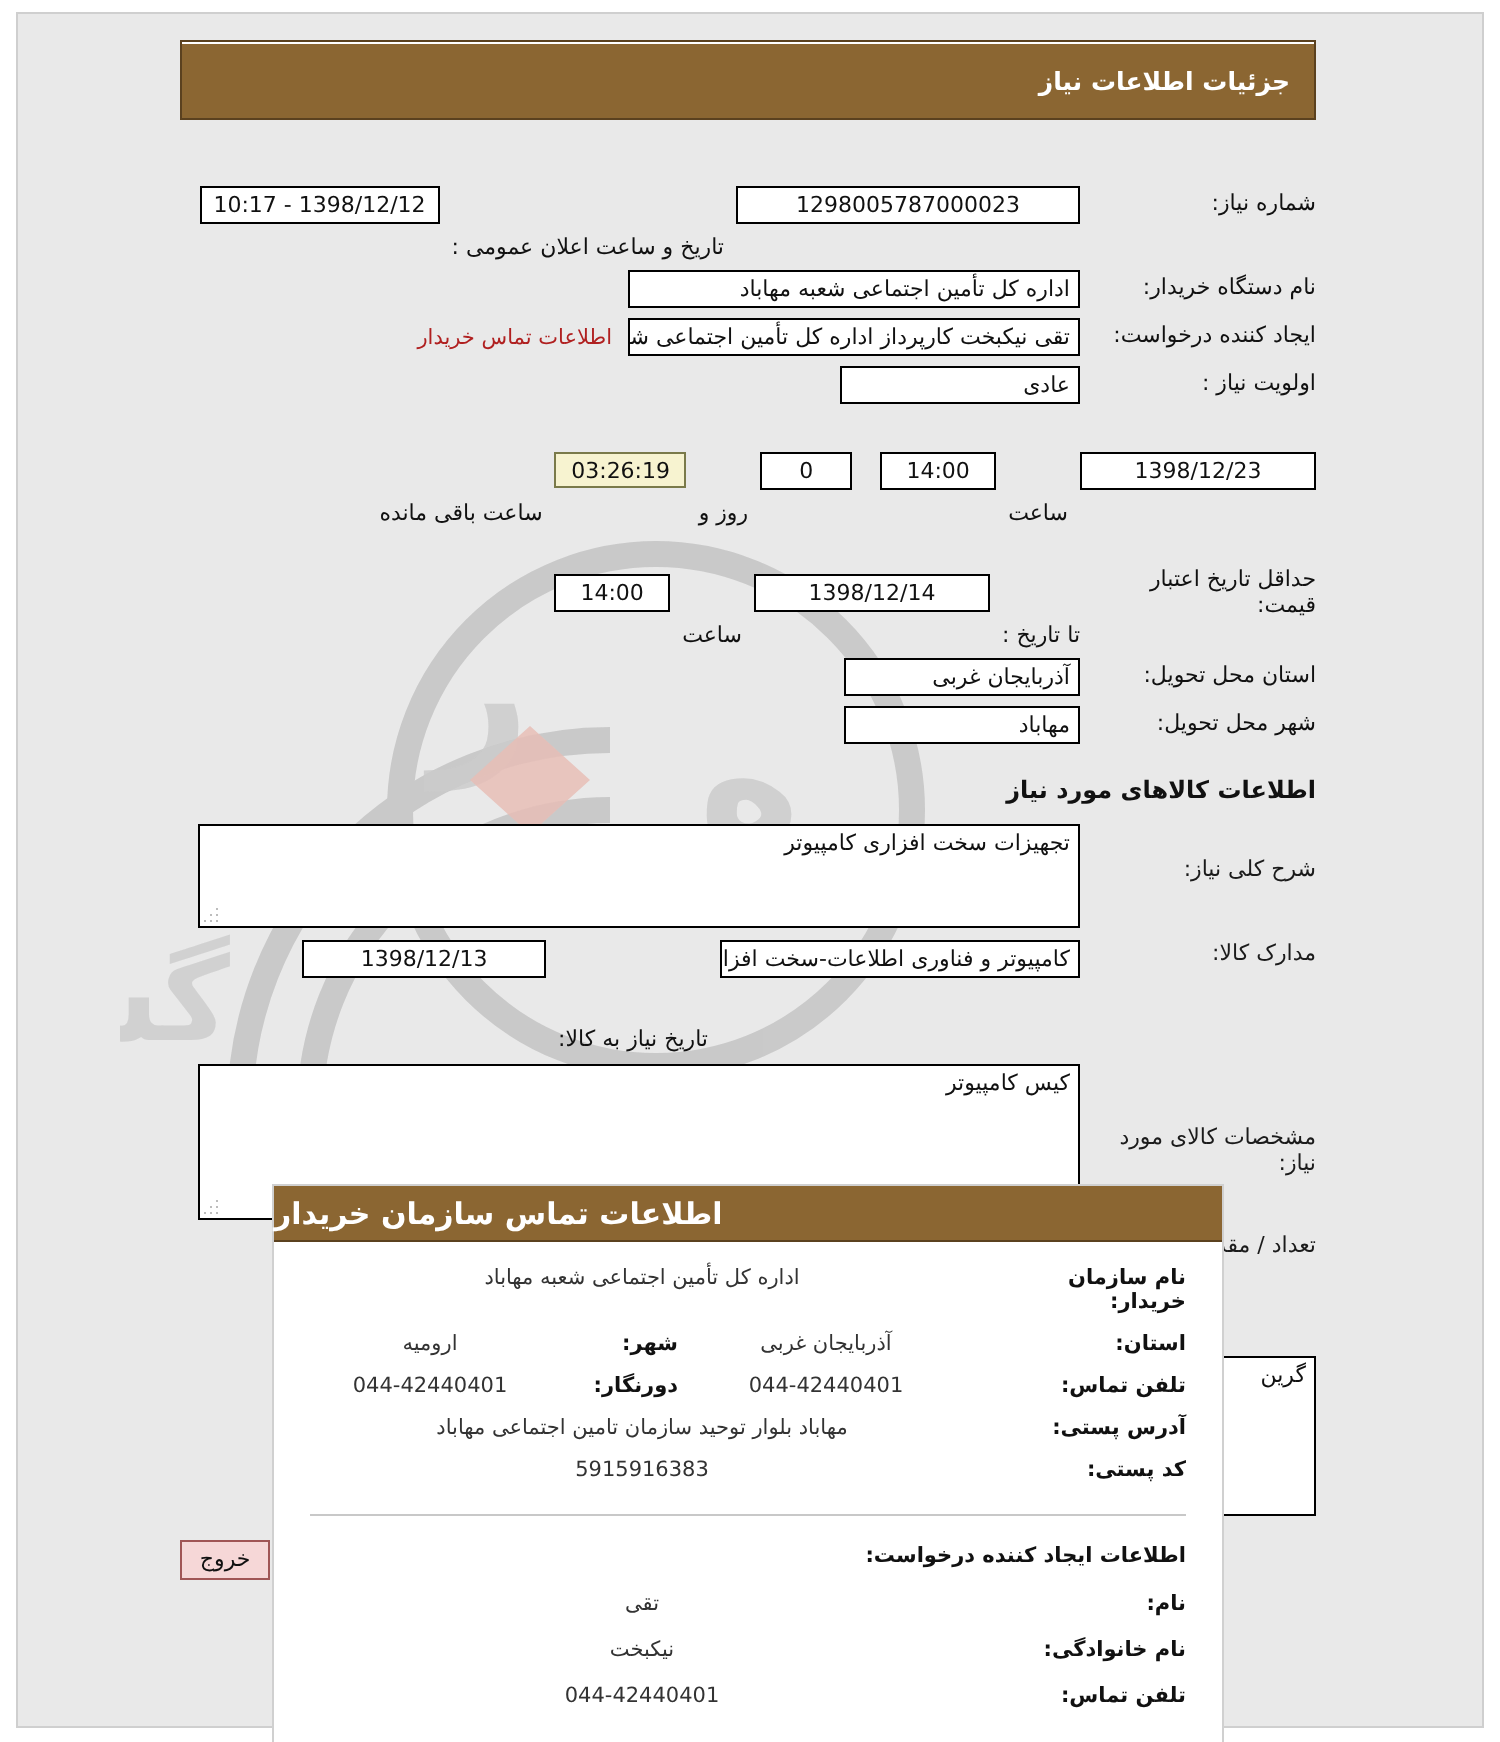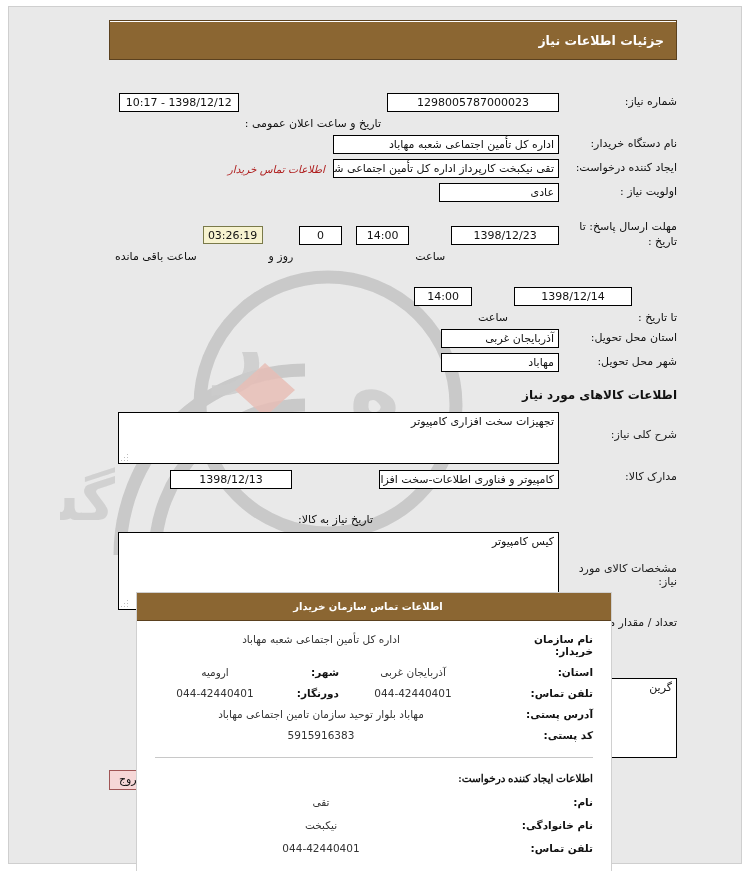--- a/index.html
+++ b/index.html
@@ -37,21 +37,21 @@
     width: 540px;
     height: 310px;
     pointer-events: none;
     opacity: .95;
     z-index: 0;
   }
 
   
   .card1 {
     position: absolute;
-    left: 109px;
+    left: 90px;
     top: 20px;
     width: 568px;
     background: transparent;
     z-index: 2;
   }
   .panel-head {
     background: #8b6632;
     border: 1px solid #5b411f;
     height: 40px;
     line-height: 40px;
@@ -129,21 +129,20 @@
     color: #111;
     box-sizing: border-box;
   }
 
   .redlink {
     color: #b02020;
     font-size: 10.5px;
     padding-right: 8px;
     white-space: nowrap;
     text-decoration: none;
-    font-style: italic;
   }
 
   
   .section-title {
     font-weight: bold;
     font-size: 12px;
     text-align: right;
     margin: 16px 0 10px 0;
     color: #111;
   }
@@ -233,22 +232,22 @@
     z-index: 2;
     box-sizing: border-box;
   }
   .panel-head2 {
     background: #8b6632;
     border-bottom: 1px solid #5b411f;
     height: 28px;
     line-height: 28px;
     color: #ffffff;
     font-weight: bold;
-    font-size: 10px;
-    text-align: center;
+    font-size: 15px;
+    text-align: left;
     padding-right: 12px;
     box-sizing: border-box;
   }
   .card2-body { padding: 12px 18px 16px 18px; }
 
   .crow {
     display: flex;
     align-items: flex-start;
     margin-bottom: 9px;
     font-size: 10.5px;
@@ -288,21 +287,20 @@
     border: none;
     border-top: 1px solid #c8c8c8;
     margin: 16px 0 14px 0;
   }
   .sub-title {
     font-weight: bold;
     font-size: 10.5px;
     text-align: right;
     margin-bottom: 12px;
     color: #111;
-    font-family: Liberation Serif, serif;
   }
   .crow.tight { margin-bottom: 11px; }
 </style>
 </head>
 <body>
 
 <div class="page-frame"></div>
 
 <svg class="watermark" viewBox="0 0 540 310" aria-hidden="true">
   <g fill="none" stroke="#bdbdbd" stroke-width="13" opacity="0.75">
@@ -343,31 +341,31 @@
       <div class="fld rt w-creat">تقی نیکبخت کارپرداز اداره کل تأمین اجتماعی شعبه مهاباد</div>
       <a href="#" class="redlink">اطلاعات تماس خریدار</a>
     </div>
 
     <div class="frow">
       <div class="lbl">اولویت نیاز :</div>
       <div class="fld rt w-prio">عادی</div>
     </div>
 
     <div class="frow">
-      <div class="lbl">مهلت ارسال پاسخ: تا تاریخ :</div>
       <div class="fld w-date2">1398/12/23</div>
       <div class="inline-txt">ساعت</div>
       <div class="fld w-time">14:00</div>
       <div class="fld w-days" style="margin-right:14px;">0</div>
       <div class="inline-txt">روز و</div>
       <div class="timer">03:26:19</div>
       <div class="inline-txt">ساعت باقی مانده</div>
     </div>
 
     <div class="frow">
+      <div class="lbl two">حداقل تاریخ اعتبار قیمت:</div>
       <div class="inline-txt" style="padding-right:0;">تا تاریخ :</div>
       <div class="fld w-date2">1398/12/14</div>
       <div class="inline-txt">ساعت</div>
       <div class="fld w-time">14:00</div>
     </div>
 
     <div class="frow">
       <div class="lbl">استان محل تحویل:</div>
       <div class="fld rt w-prov">آذربایجان غربی</div>
     </div>

